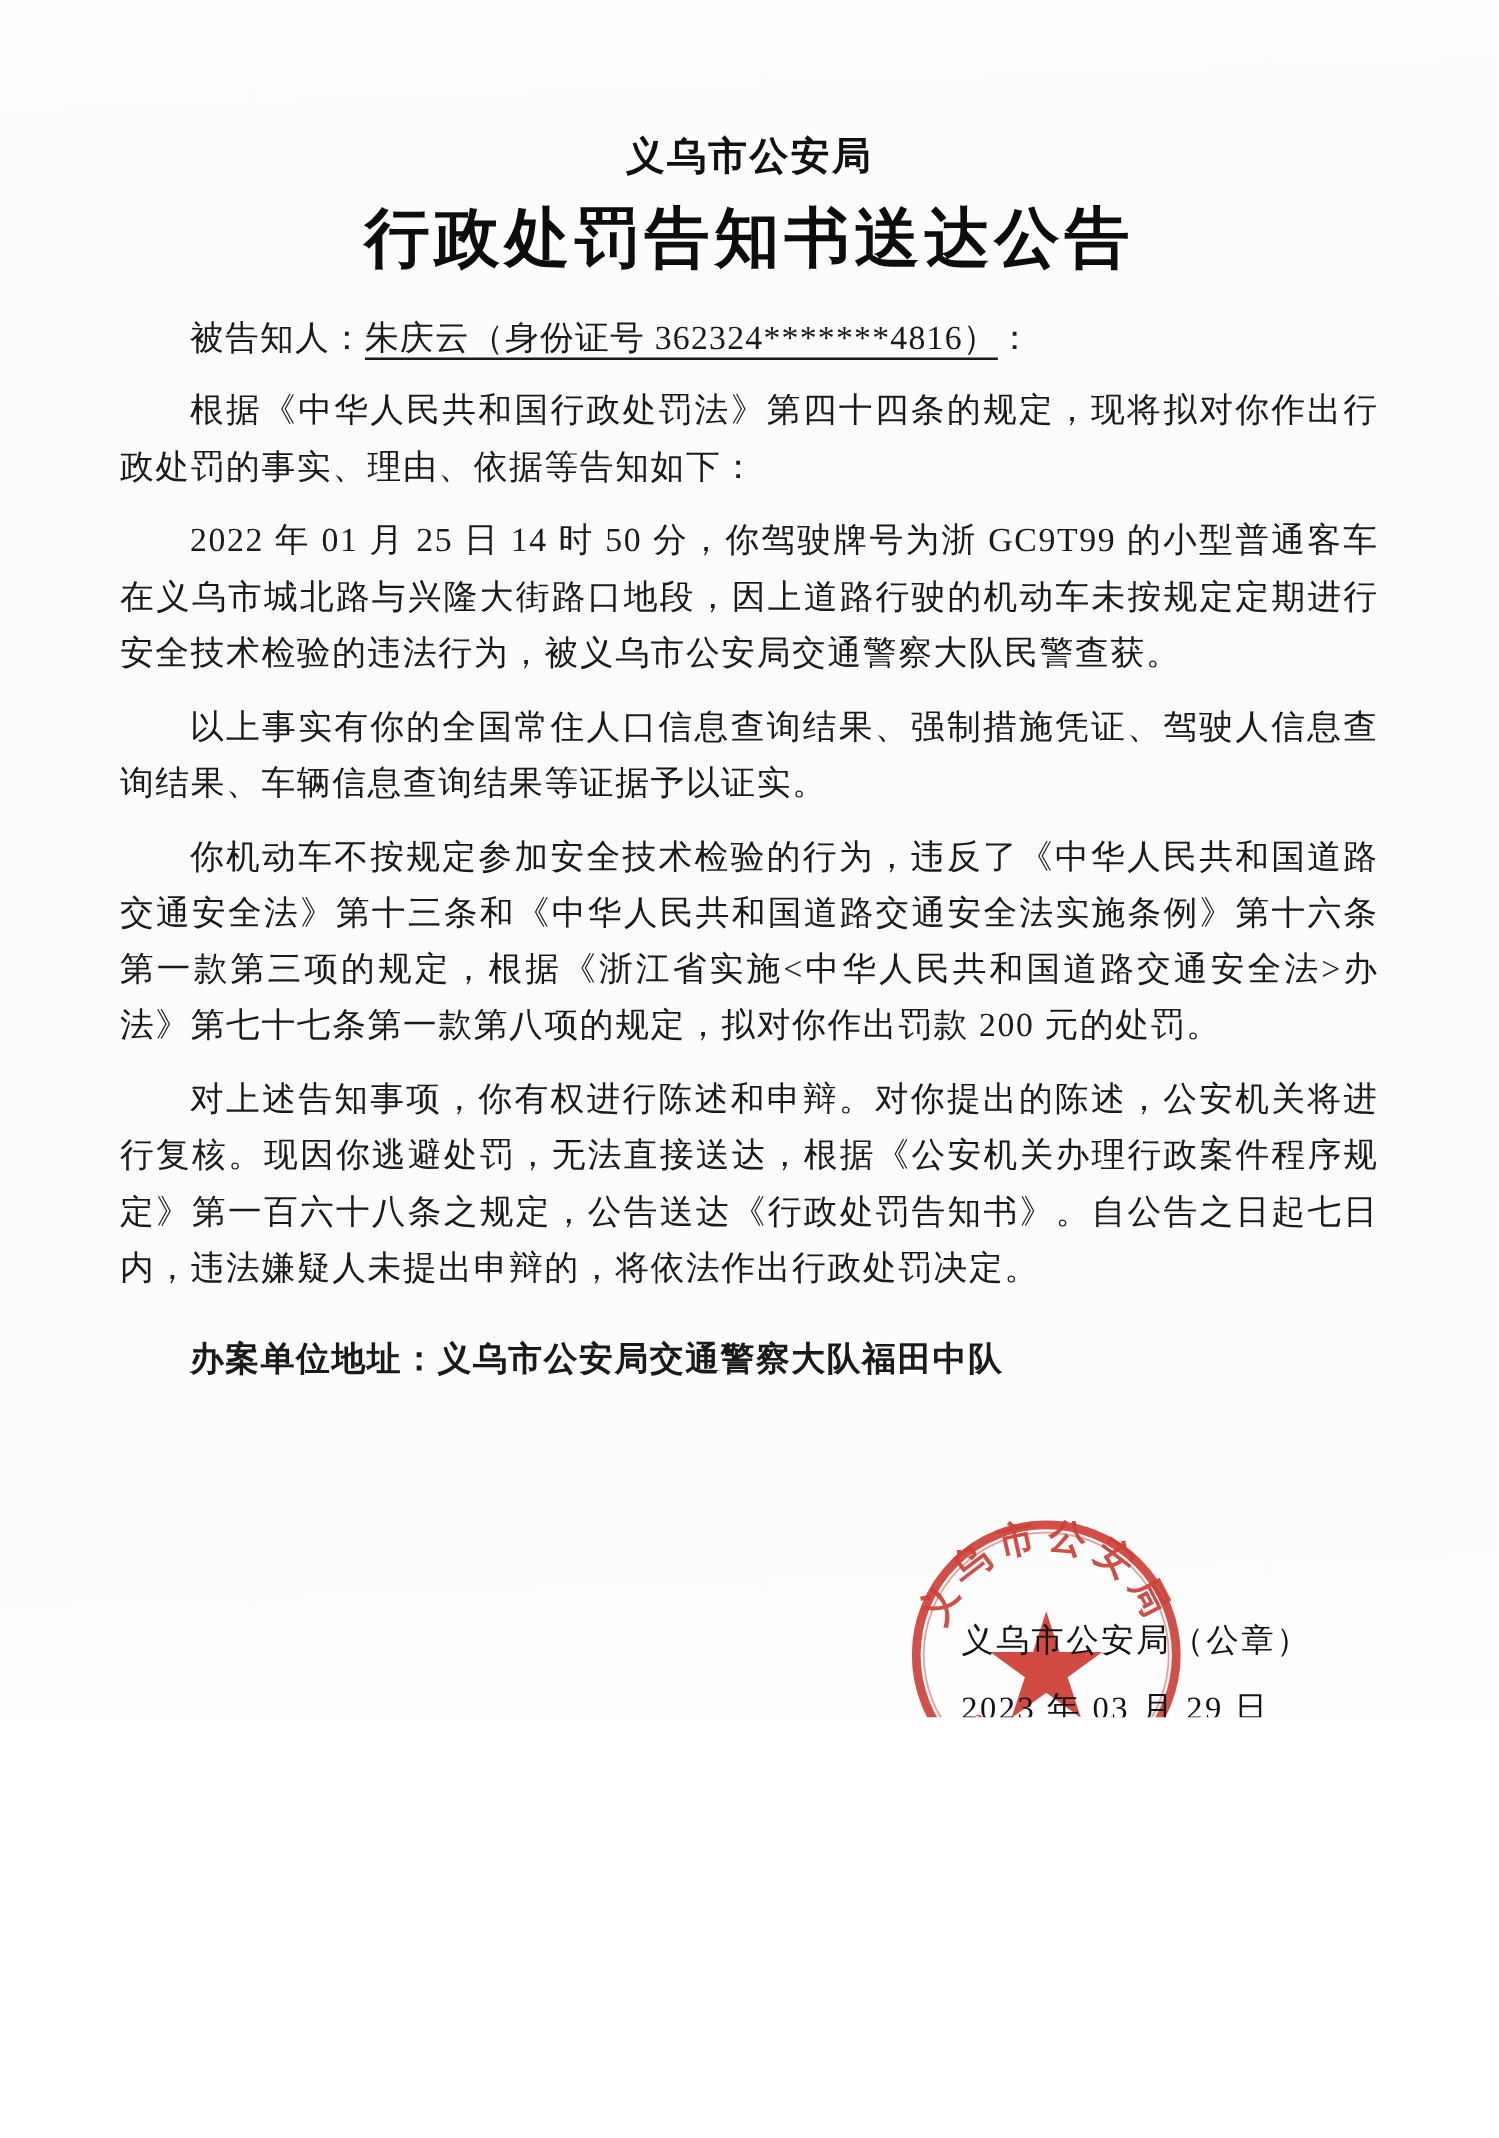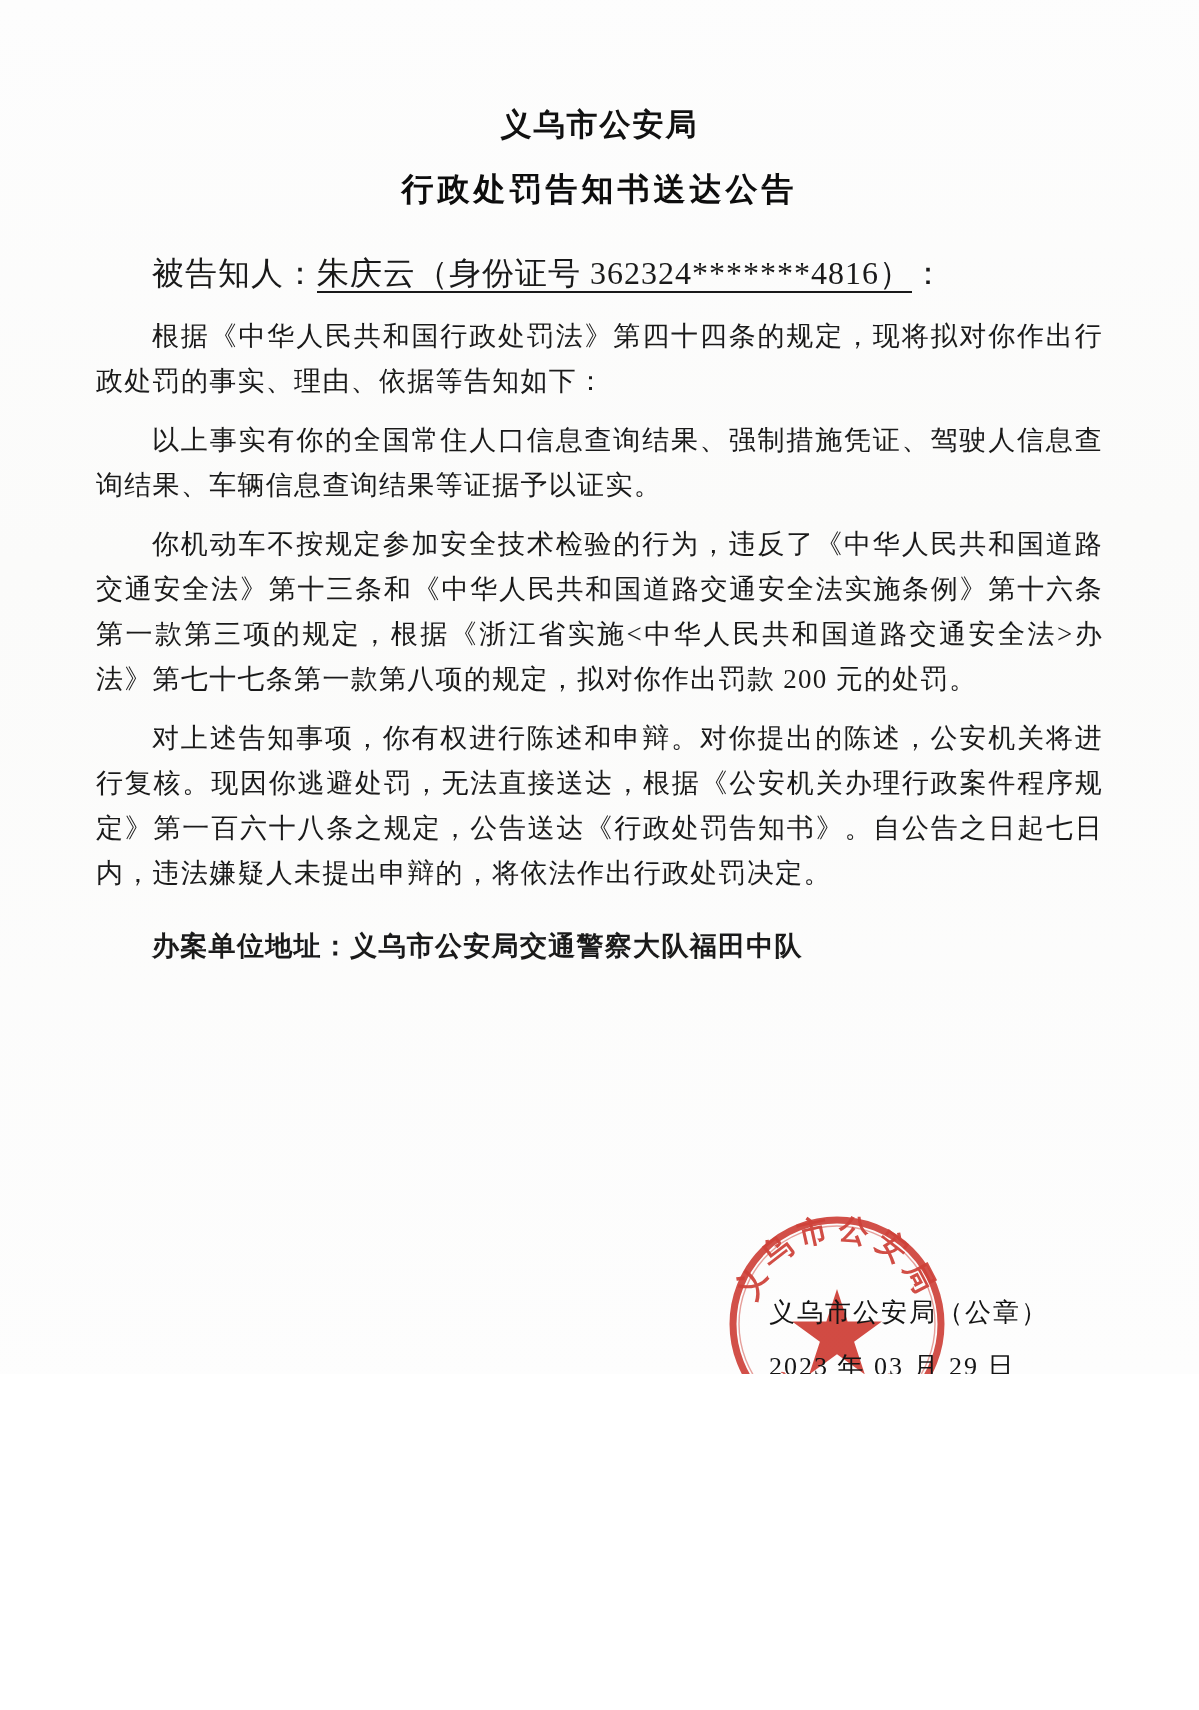--- a/index.html
+++ b/index.html
@@ -35,29 +35,29 @@
   .org-name {
     text-align: center;
     font-size: 31px;
     letter-spacing: 2px;
     margin-top: 104px;
     font-weight: 600;
     color: #111;
   }
   .doc-title {
     text-align: center;
-    font-size: 32px;
+    font-size: 52px;
     letter-spacing: 4px;
     font-weight: 700;
-    margin-top: 22px;
+    margin-top: 10px;
     color: #0d0d0d;
   }
   .recipient-line {
-    font-size: 32px;
-    margin-top: 40px;
+    font-size: 27px;
+    margin-top: 26px;
     padding-left: 56px;
     letter-spacing: 1px;
   }
   .recipient-underline {
     text-decoration: underline;
     text-underline-offset: 7px;
     text-decoration-thickness: 1.5px;
   }
   p.body-para {
     font-size: 27px;
@@ -113,20 +113,21 @@
 
     <div class="org-name">义乌市公安局</div>
 
     <div class="doc-title">行政处罚告知书送达公告</div>
 
     <div class="recipient-line">
       <span>被告知人：</span><span class="recipient-underline">朱庆云（身份证号 362324*******4816）</span><span>：</span>
     </div>
 
     <p class="body-para">根据《中华人民共和国行政处罚法》第四十四条的规定，现将拟对你作出行政处罚的事实、理由、依据等告知如下：</p>
+    <p class="body-para">2022 年 01 月 25 日 14 时 50 分，你驾驶牌号为浙 GC9T99 的小型普通客车在义乌市城北路与兴隆大街路口地段，因上道路行驶的机动车未按规定定期进行安全技术检验的违法行为，被义乌市公安局交通警察大队民警查获。</p>
     <p class="body-para">以上事实有你的全国常住人口信息查询结果、强制措施凭证、驾驶人信息查询结果、车辆信息查询结果等证据予以证实。</p>
     <p class="body-para">你机动车不按规定参加安全技术检验的行为，违反了《中华人民共和国道路交通安全法》第十三条和《中华人民共和国道路交通安全法实施条例》第十六条第一款第三项的规定，根据《浙江省实施&lt;中华人民共和国道路交通安全法&gt;办法》第七十七条第一款第八项的规定，拟对你作出罚款 200 元的处罚。</p>
     <p class="body-para">对上述告知事项，你有权进行陈述和申辩。对你提出的陈述，公安机关将进行复核。现因你逃避处罚，无法直接送达，根据《公安机关办理行政案件程序规定》第一百六十八条之规定，公告送达《行政处罚告知书》。自公告之日起七日内，违法嫌疑人未提出申辩的，将依法作出行政处罚决定。</p>
 
     <div class="footer-block">
       <p class="footer-line">办案单位地址：义乌市公安局交通警察大队福田中队</p>
     </div>
 
   </div>
 

